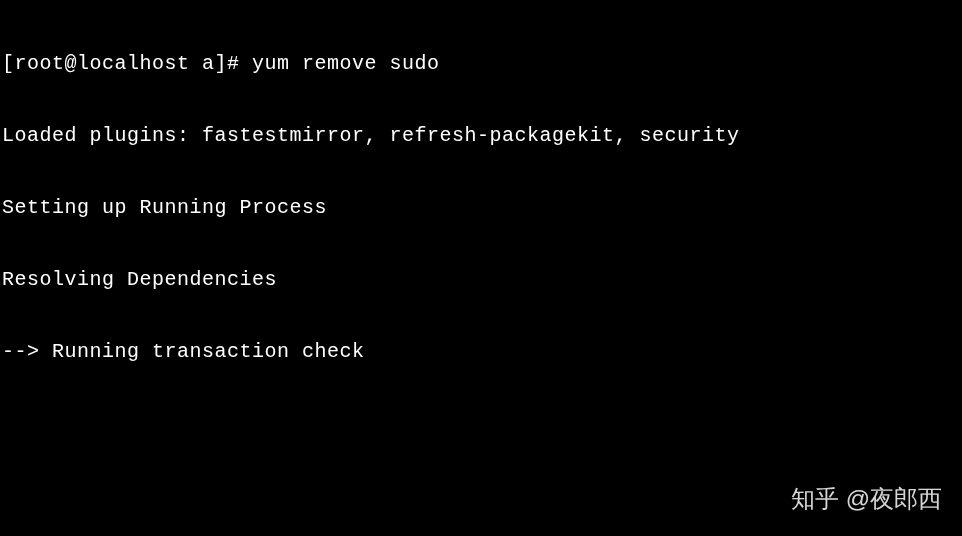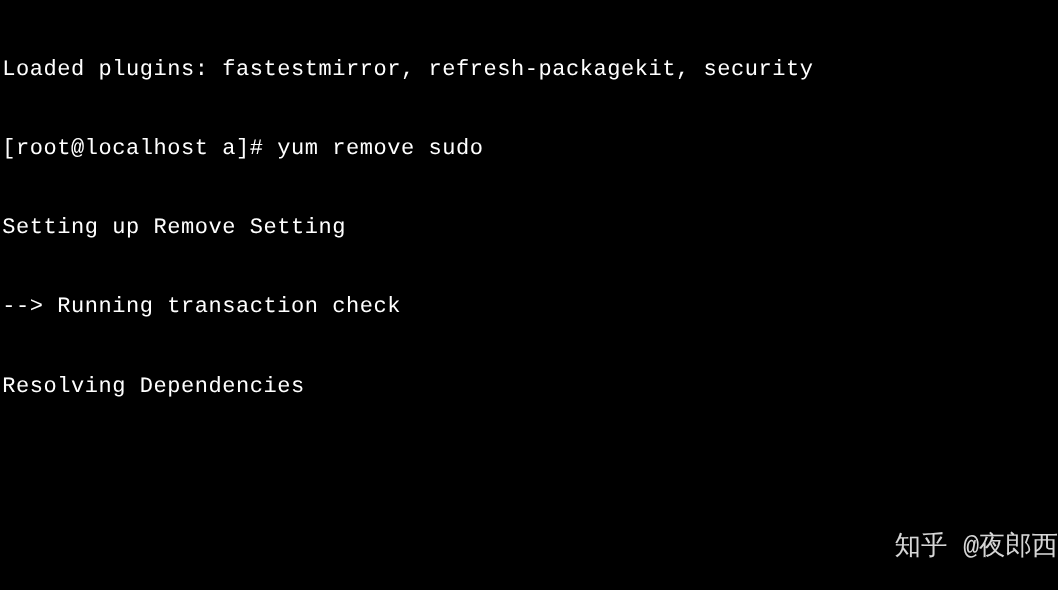--- a/index.html
+++ b/index.html
@@ -15,38 +15,38 @@
     overflow: hidden;
   }
   .terminal {
     padding: 4px 2px;
     white-space: pre;
     letter-spacing: 0.5px;
   }
   .line { white-space: pre; }
   .watermark {
     position: absolute;
-    right: 0;
+    right: 20px;
     bottom: 25px;
     color: #eee;
-    font-family: Liberation Mono, monospace;
+    font-family: Liberation Sans, sans-serif;
     font-size: 24px;
     opacity: 0.9;
     letter-spacing: 0;
   }
 </style>
 </head>
 <body>
 
 <div class="terminal">
+  <div class="line">[root@localhost a]# yum remove sudo</div>
   <div class="line">Loaded plugins: fastestmirror, refresh-packagekit, security</div>
-  <div class="line">[root@localhost a]# yum remove sudo</div>
-  <div class="line">Setting up Remove Setting</div>
+  <div class="line">Setting up Running Process</div>
+  <div class="line">Resolving Dependencies</div>
   <div class="line">--&gt; Running transaction check</div>
-  <div class="line">Resolving Dependencies</div>
   
   
   
 
   
   
   
 
   
   

